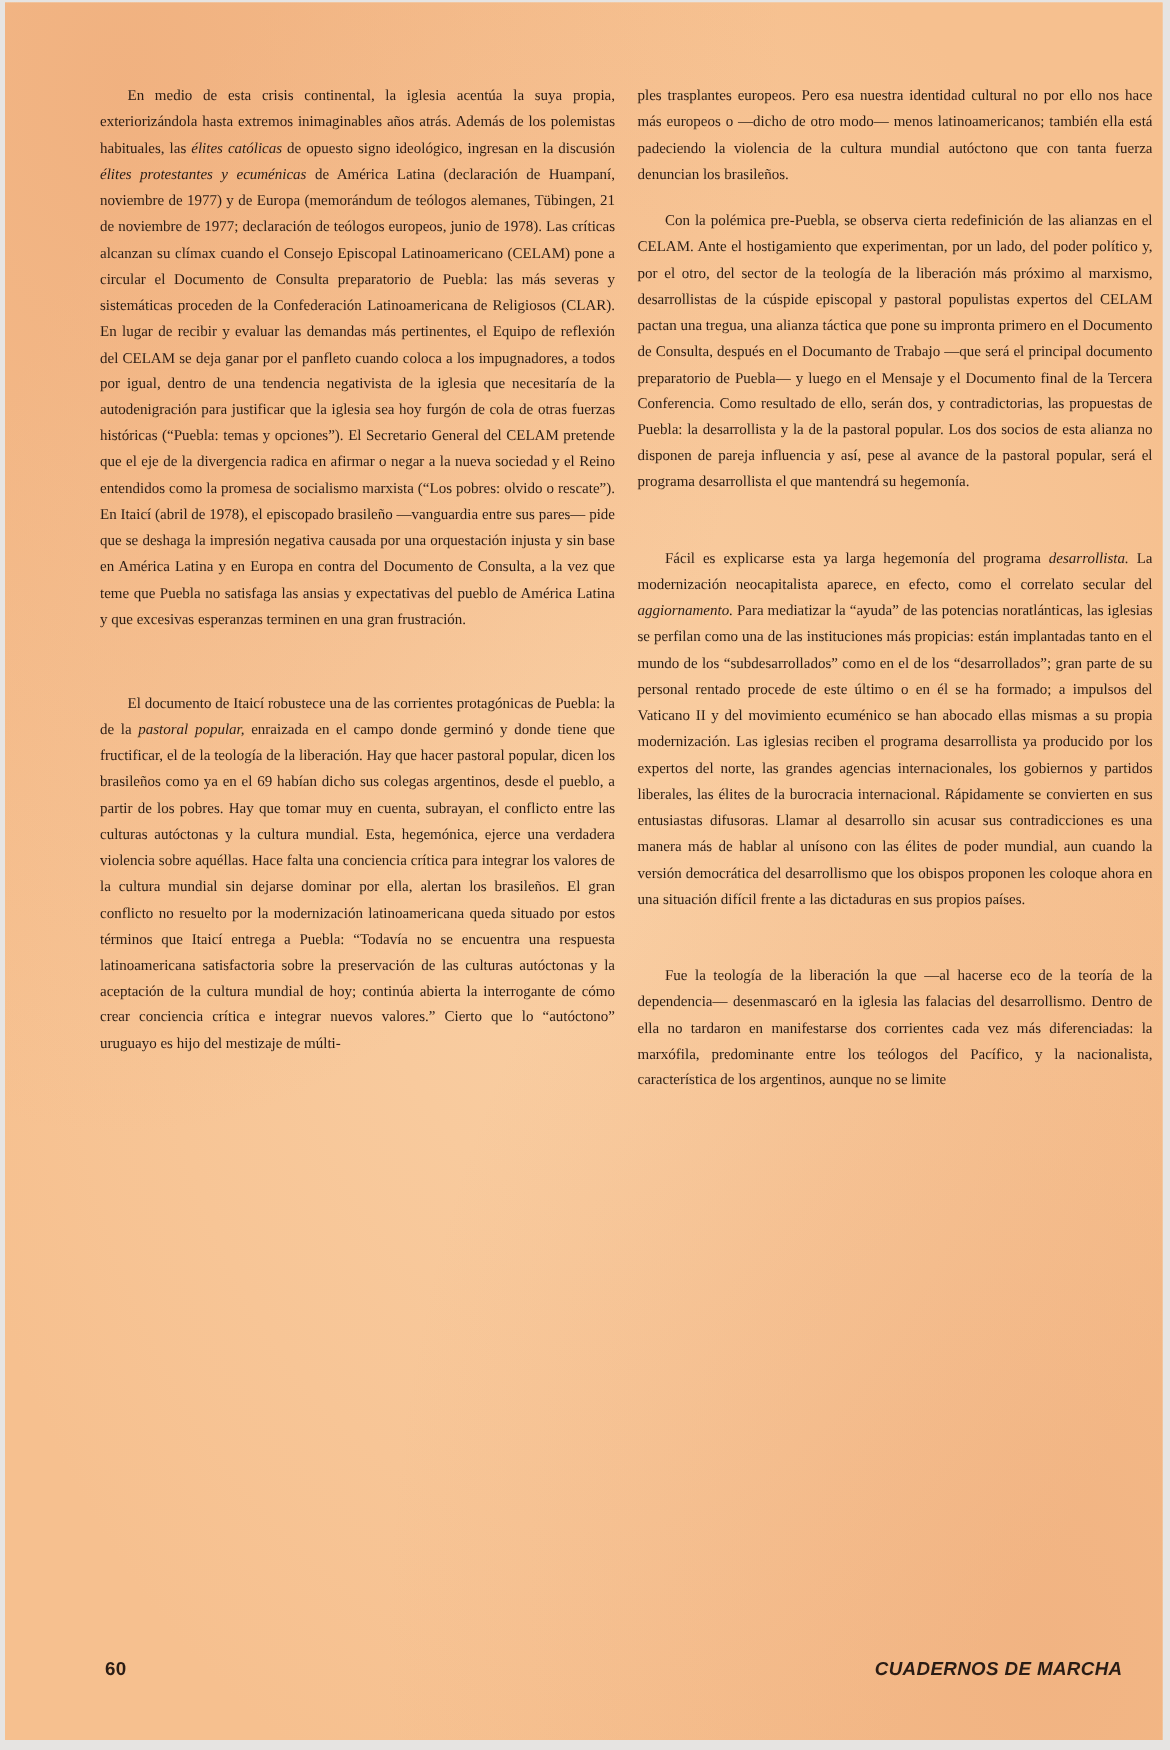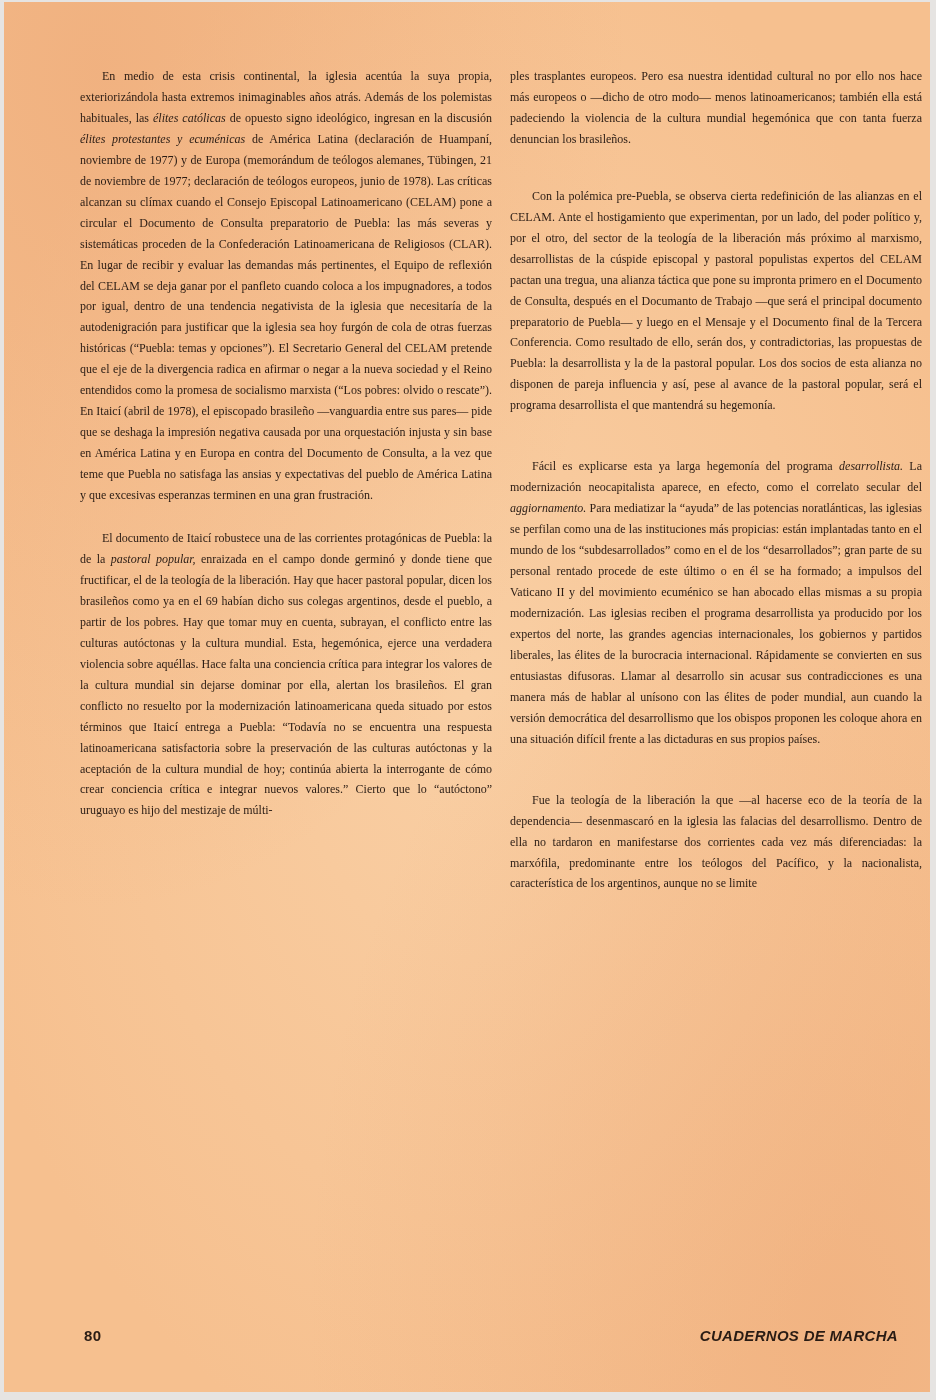--- a/index.html
+++ b/index.html
@@ -19,22 +19,22 @@
   .col {
     position: absolute; top: 64px; width: 412px;
     font-family: "Liberation Serif", "DejaVu Serif", serif;
     font-size: 12px; line-height: 20.95px; color: #2a1c14;
     text-align: justify; hyphens: manual;
   }
   .col-left { left: 76px; }
   .col-right { left: 506px; }
   .para { margin: 0; text-indent: 22px; }
   .para.no-indent { text-indent: 0; }
-  .gap-1 { margin-top: 36px; }
-  .gap-2 { margin-top: 22px; }
+  .gap-1 { margin-top: 16px; }
+  .gap-2 { margin-top: 46px; }
   .gap-3 { margin-top: 40px; }
   em { font-style: italic; }
   .footer {
     position: absolute; top: 1325px;
     font-family: "Liberation Sans", "DejaVu Sans", sans-serif;
     font-size: 15px; font-weight: bold; color: #2a1c14; letter-spacing: 0.3px;
   }
   .footer-left { left: 80px; }
   .footer-right { right: 32px; font-style: italic; }
 </style>
@@ -43,24 +43,24 @@
 
 <div class="page">
 
   <div class="col col-left">
     <p class="para"><span>En medio de esta crisis continental, la iglesia acentúa la suya propia, exteriorizándola hasta extremos inimaginables años atrás. Además de los polemistas habituales, las </span><em>élites católicas</em><span> de opuesto signo ideológico, ingresan en la discusión </span><em>élites protestantes y ecuménicas</em><span> de América Latina (declaración de Huampaní, noviembre de 1977) y de Europa (memorándum de teólogos alemanes, Tübingen, 21 de noviembre de 1977; declaración de teólogos europeos, junio de 1978). Las críticas alcanzan su clímax cuando el Consejo Episcopal Latinoamericano (CELAM) pone a circular el Documento de Consulta preparatorio de Puebla: las más severas y sistemáticas proceden de la Confederación Latinoamericana de Religiosos (CLAR). En lugar de recibir y evaluar las demandas más pertinentes, el Equipo de reflexión del CELAM se deja ganar por el panfleto cuando coloca a los impugnadores, a todos por igual, dentro de una tendencia negativista de la iglesia que necesitaría de la autodenigración para justificar que la iglesia sea hoy furgón de cola de otras fuerzas históricas (“Puebla: temas y opciones”). El Secretario General del CELAM pretende que el eje de la divergencia radica en afirmar o negar a la nueva sociedad y el Reino entendidos como la promesa de socialismo marxista (“Los pobres: olvido o rescate”). En Itaicí (abril de 1978), el episcopado brasileño —vanguardia entre sus pares— pide que se deshaga la impresión negativa causada por una orquestación injusta y sin base en América Latina y en Europa en contra del Documento de Consulta, a la vez que teme que Puebla no satisfaga las ansias y expectativas del pueblo de América Latina y que excesivas esperanzas terminen en una gran frustración.</span></p>
 
     <p class="para gap-2"><span>El documento de Itaicí robustece una de las corrientes protagónicas de Puebla: la de la </span><em>pastoral popular,</em><span> enraizada en el campo donde germinó y donde tiene que fructificar, el de la teología de la liberación. Hay que hacer pastoral popular, dicen los brasileños como ya en el 69 habían dicho sus colegas argentinos, desde el pueblo, a partir de los pobres. Hay que tomar muy en cuenta, subrayan, el conflicto entre las culturas autóctonas y la cultura mundial. Esta, hegemónica, ejerce una verdadera violencia sobre aquéllas. Hace falta una conciencia crítica para integrar los valores de la cultura mundial sin dejarse dominar por ella, alertan los brasileños. El gran conflicto no resuelto por la modernización latinoamericana queda situado por estos términos que Itaicí entrega a Puebla: “Todavía no se encuentra una respuesta latinoamericana satisfactoria sobre la preservación de las culturas autóctonas y la aceptación de la cultura mundial de hoy; continúa abierta la interrogante de cómo crear conciencia crítica e integrar nuevos valores.” Cierto que lo “autóctono” uruguayo es hijo del mestizaje de múlti-</span></p>
   </div>
 
   <div class="col col-right">
-    <p class="para no-indent">ples trasplantes europeos. Pero esa nuestra identidad cultural no por ello nos hace más europeos o —dicho de otro modo— menos latinoamericanos; también ella está padeciendo la violencia de la cultura mundial hegemónica que con tanta fuerza denuncian los brasileños.</p>
+    <p class="para no-indent">ples trasplantes europeos. Pero esa nuestra identidad cultural no por ello nos hace más europeos o —dicho de otro modo— menos latinoamericanos; también ella está padeciendo la violencia de la cultura mundial autóctono que con tanta fuerza denuncian los brasileños.</p>
 
     <p class="para gap-1">Con la polémica pre-Puebla, se observa cierta redefinición de las alianzas en el CELAM. Ante el hostigamiento que experimentan, por un lado, del poder político y, por el otro, del sector de la teología de la liberación más próximo al marxismo, desarrollistas de la cúspide episcopal y pastoral populistas expertos del CELAM pactan una tregua, una alianza táctica que pone su impronta primero en el Documento de Consulta, después en el Documanto de Trabajo —que será el principal documento preparatorio de Puebla— y luego en el Mensaje y el Documento final de la Tercera Conferencia. Como resultado de ello, serán dos, y contradictorias, las propuestas de Puebla: la desarrollista y la de la pastoral popular. Los dos socios de esta alianza no disponen de pareja influencia y así, pese al avance de la pastoral popular, será el programa desarrollista el que mantendrá su hegemonía.</p>
 
     <p class="para gap-3"><span>Fácil es explicarse esta ya larga hegemonía del programa </span><em>desarrollista.</em><span> La modernización neocapitalista aparece, en efecto, como el correlato secular del </span><em>aggiornamento.</em><span> Para mediatizar la “ayuda” de las potencias noratlánticas, las iglesias se perfilan como una de las instituciones más propicias: están implantadas tanto en el mundo de los “subdesarrollados” como en el de los “desarrollados”; gran parte de su personal rentado procede de este último o en él se ha formado; a impulsos del Vaticano II y del movimiento ecuménico se han abocado ellas mismas a su propia modernización. Las iglesias reciben el programa desarrollista ya producido por los expertos del norte, las grandes agencias internacionales, los gobiernos y partidos liberales, las élites de la burocracia internacional. Rápidamente se convierten en sus entusiastas difusoras. Llamar al desarrollo sin acusar sus contradicciones es una manera más de hablar al unísono con las élites de poder mundial, aun cuando la versión democrática del desarrollismo que los obispos proponen les coloque ahora en una situación difícil frente a las dictaduras en sus propios países.</span></p>
 
     <p class="para gap-3">Fue la teología de la liberación la que —al hacerse eco de la teoría de la dependencia— desenmascaró en la iglesia las falacias del desarrollismo. Dentro de ella no tardaron en manifestarse dos corrientes cada vez más diferenciadas: la marxófila, predominante entre los teólogos del Pacífico, y la nacionalista, característica de los argentinos, aunque no se limite</p>
   </div>
 
-  <div class="footer footer-left">80</div>
+  <div class="footer footer-left">60</div>
   <div class="footer footer-right">CUADERNOS DE MARCHA</div>
 </div>
 
 </body></html>

